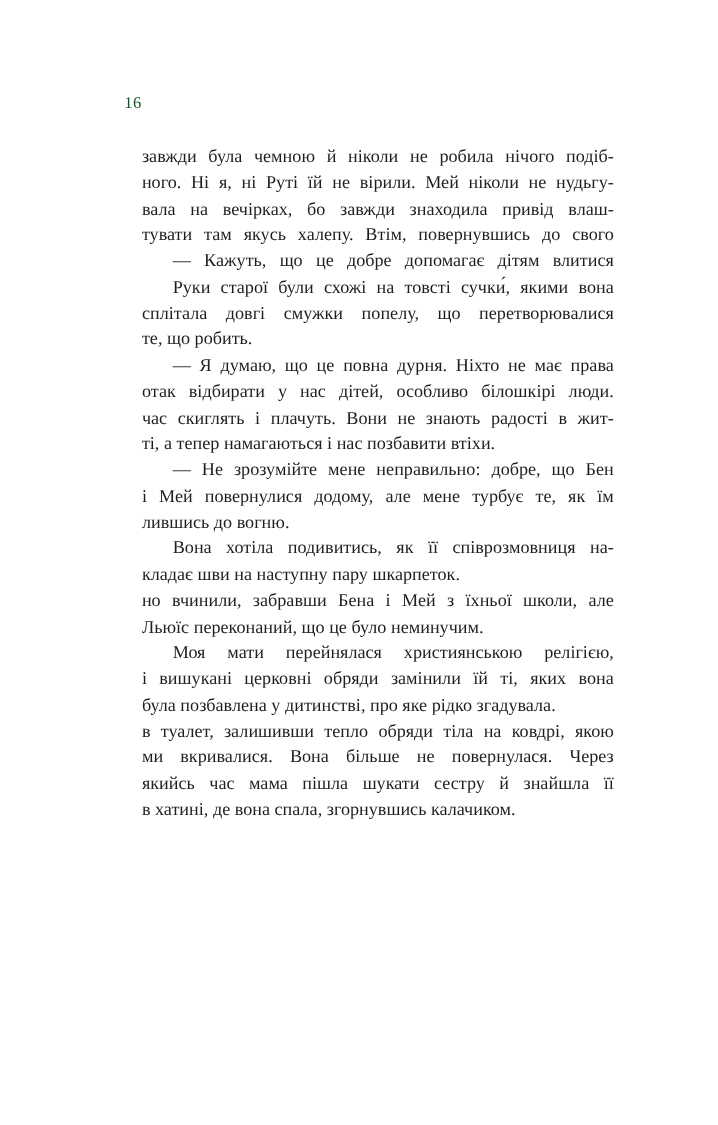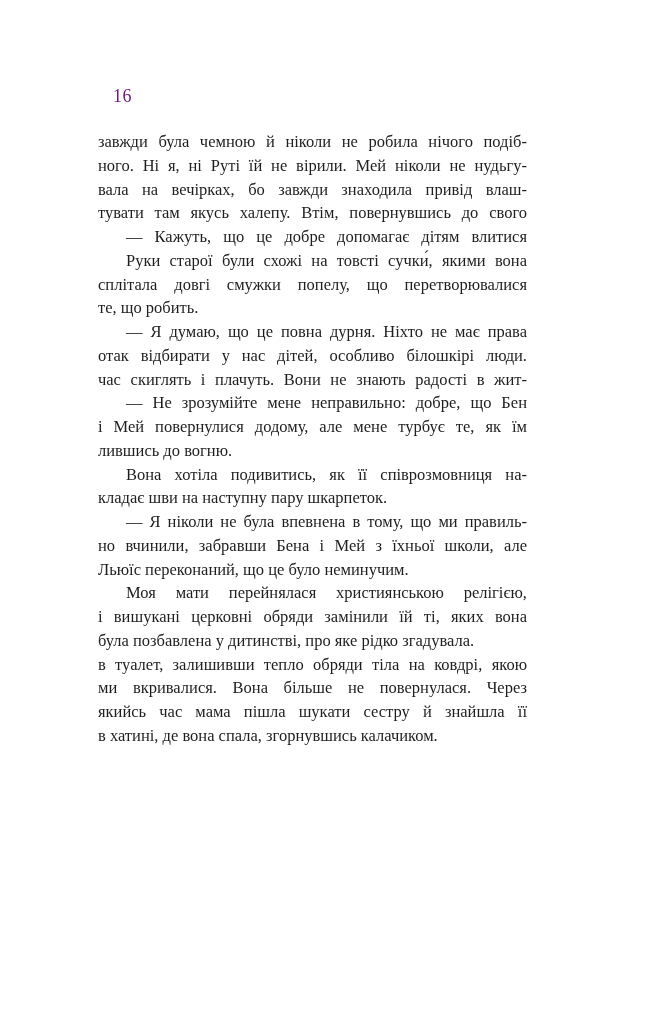--- a/index.html
+++ b/index.html
@@ -13,29 +13,29 @@
       height: 1023px;
       background: #ffffff;
       font-family: "Liberation Serif", serif;
       color: #1e1e1e;
       overflow: hidden;
     }
     .page-number {
       position: absolute;
       left: 113px;
       top: 86px;
-      font-size: 18px;
+      font-size: 15px;
       letter-spacing: 0.5px;
-      color: #701a75;
+      color: #14532d;
       font-variant-numeric: oldstyle-nums;
       font-family: "Liberation Serif", serif;
     }
     .text-block {
       position: absolute;
-      left: 98px;
+      left: 129px;
       top: 130px;
       width: 429px;
     }
     .line {
       font-size: 16.5px;
       line-height: 23.75px;
       text-align: left;
       color: #1e1e1e;
     }
     .line.just {
@@ -56,26 +56,26 @@
       <div class="line just">ного. Ні я, ні Руті їй не вірили. Мей ніколи не нудьгу-</div>
       <div class="line just">вала на вечірках, бо завжди знаходила привід влаш-</div>
       <div class="line just">тувати там якусь халепу. Втім, повернувшись до свого</div>
       <div class="line just indent">— Кажуть, що це добре допомагає дітям влитися</div>
       <div class="line just indent">Руки старої були схожі на товсті сучки́, якими вона</div>
       <div class="line just">сплітала довгі смужки попелу, що перетворювалися</div>
       <div class="line">те, що робить.</div>
       <div class="line just indent">— Я думаю, що це повна дурня. Ніхто не має права</div>
       <div class="line just">отак відбирати у нас дітей, особливо білошкірі люди.</div>
       <div class="line just">час скиглять і плачуть. Вони не знають радості в жит-</div>
+      <div class="line">ті, а тепер намагаються і нас позбавити втіхи.</div>
       <div class="line just indent">— Не зрозумійте мене неправильно: добре, що Бен</div>
       <div class="line just">і Мей повернулися додому, але мене турбує те, як їм</div>
       <div class="line">лившись до вогню.</div>
       <div class="line just indent">Вона хотіла подивитись, як її співрозмовниця на-</div>
       <div class="line">кладає шви на наступну пару шкарпеток.</div>
-      <div class="line just indent">— Я ніколи не була впевнена в тому, що ми правиль-</div>
       <div class="line just">но вчинили, забравши Бена і Мей з їхньої школи, але</div>
       <div class="line">Льюїс переконаний, що це було неминучим.</div>
       <div class="line just indent">Моя мати перейнялася християнською релігією,</div>
       <div class="line just">і вишукані церковні обряди замінили їй ті, яких вона</div>
       <div class="line">була позбавлена у дитинстві, про яке рідко згадувала.</div>
       <div class="line just">в туалет, залишивши тепло обряди тіла на ковдрі, якою</div>
       <div class="line just">ми вкривалися. Вона більше не повернулася. Через</div>
       <div class="line just">якийсь час мама пішла шукати сестру й знайшла її</div>
       <div class="line">в хатині, де вона спала, згорнувшись калачиком.</div>
     </div>

